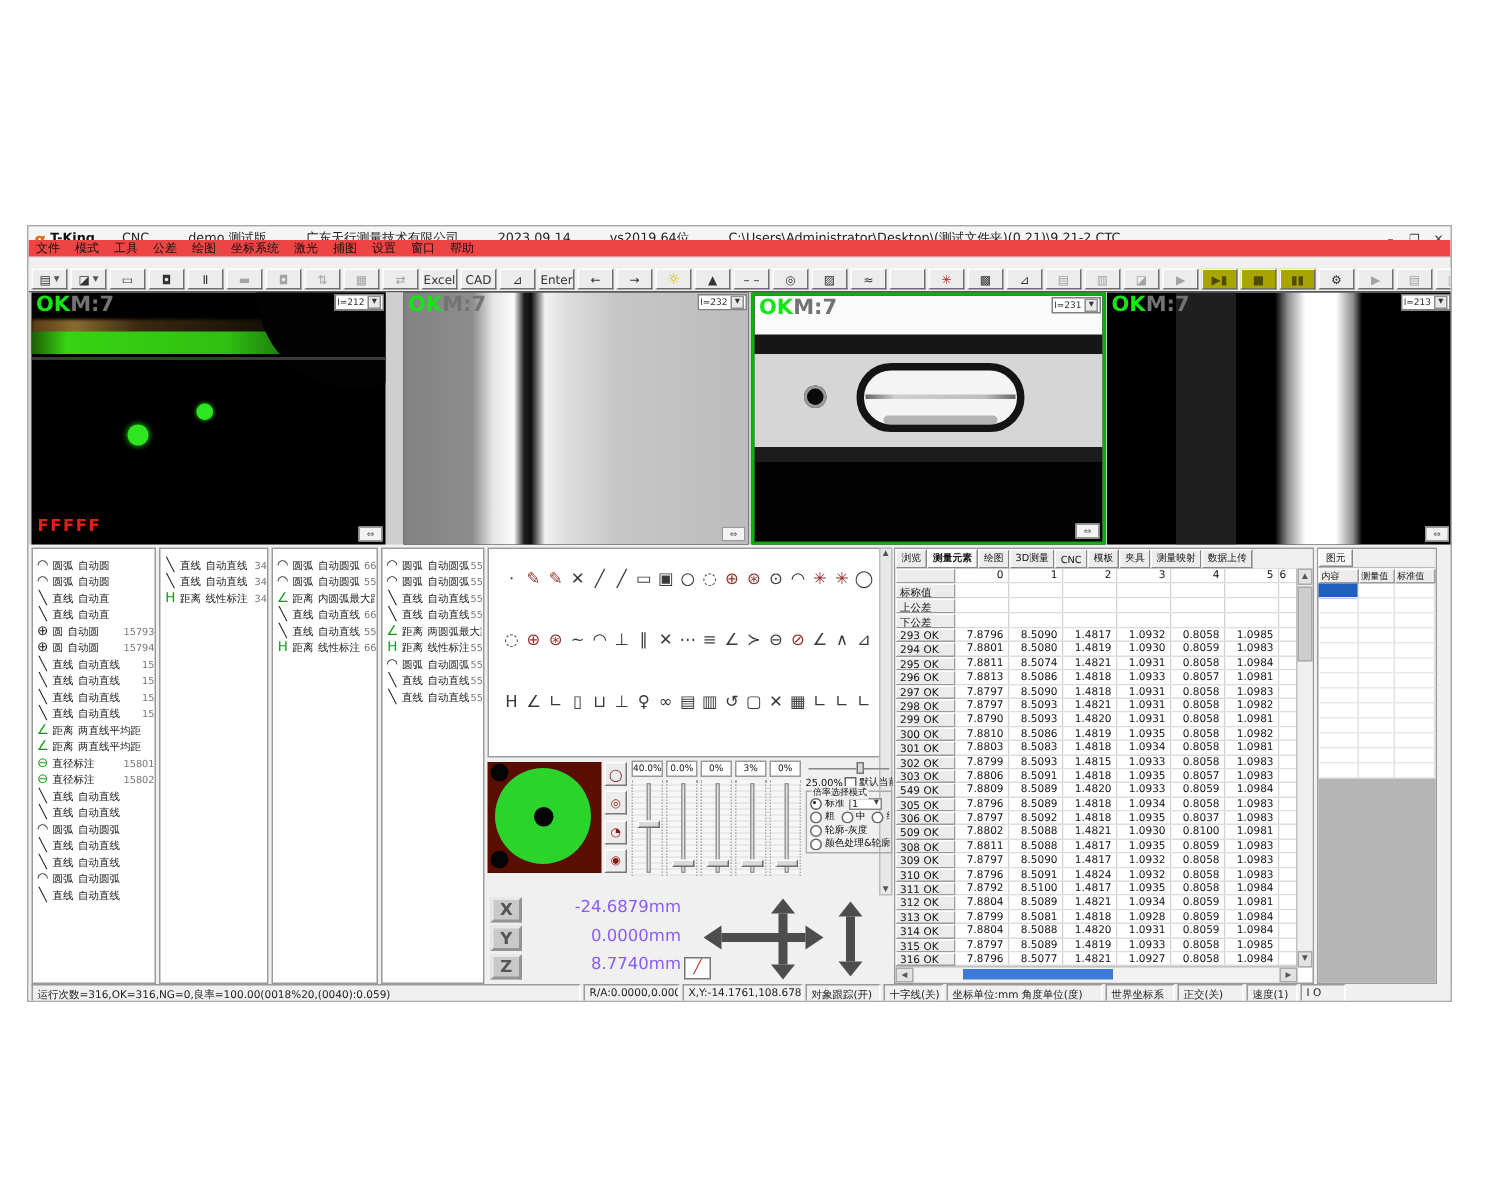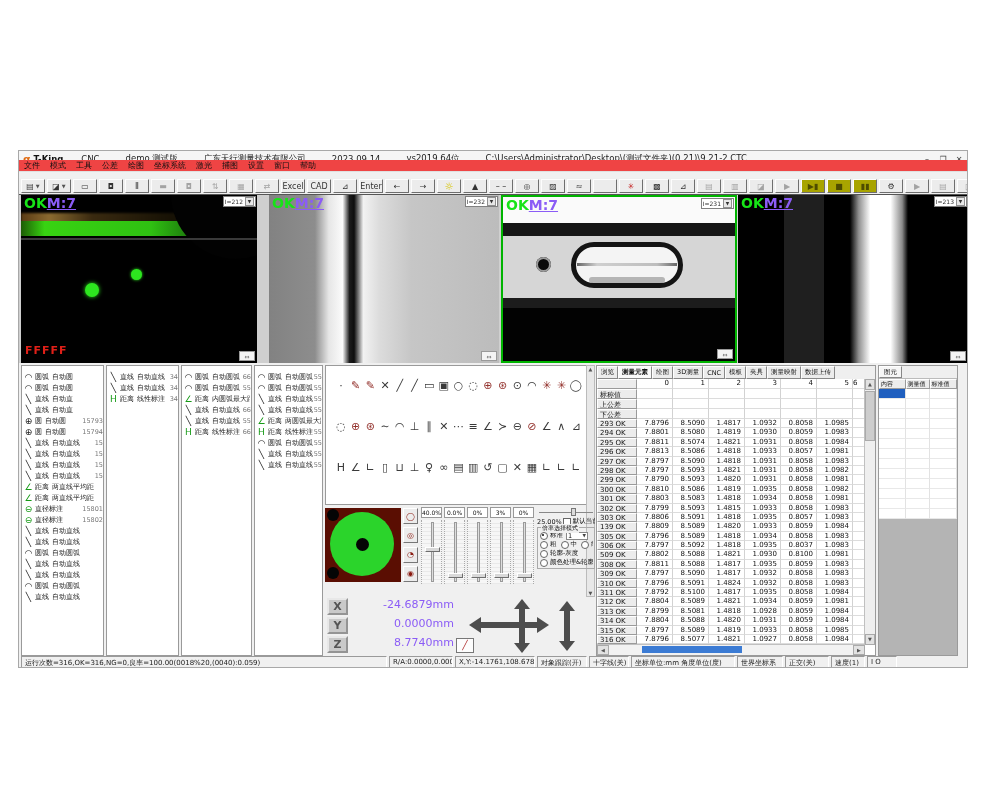--- a/index.html
+++ b/index.html
@@ -21,21 +21,21 @@
   .tb.bulb{color:#d6c400;font-size:10px;}
   .tb.red{color:#c42020;}
   .tb .dd{font-size:5px;margin-left:2px;color:#555;}
   .tbsep{width:8px;height:14px;}
   .tbgap{width:34px;height:14px;}
   
   #camrow{position:absolute;left:0;top:44px;width:100%;height:168px;background:#cfcfcf;}
   .cam{position:absolute;top:0;height:168px;background:#000;overflow:hidden;}
   .cam .status{position:absolute;left:3px;top:0;font-size:14px;font-weight:bold;z-index:9;letter-spacing:0;}
   .cam .ok{color:#17e417;}
-  .cam .probe{color:#8b5cf6;text-decoration:underline;}
+  .cam .probe{color:#737373;}
   .explabel{position:absolute;right:1px;top:1px;height:9px;background:#fff;border:1px solid #808080;display:flex;align-items:center;font-size:6px;color:#333;z-index:9;padding:0 1px;}
   .explabel .dd{width:7px;height:7px;border:1px solid #909090;background:#e8e8e8;margin-left:2px;font-size:4.5px;display:flex;align-items:center;justify-content:center;}
   .grip{position:absolute;right:2px;bottom:2px;width:14px;height:8px;background:#f3f3f3;border:1px solid #999;color:#555;font-size:6px;display:flex;align-items:center;justify-content:center;z-index:9;}
   
   .c1-glow{position:absolute;left:0;top:18px;width:100%;height:10px;background:linear-gradient(90deg,#5a3a14,#8a6a30 12%,#3a2a10 30%,#1a1406 60%,#000 100%);filter:blur(1px);}
   .c1-band{position:absolute;left:0;top:26px;width:100%;height:15px;background:linear-gradient(90deg,#1d5c05,#38d312 10%,#2fc012 55%,#14570a 80%,#04260a 100%);}
   .c1-circle{position:absolute;left:150px;top:-66px;width:130px;height:130px;border-radius:50%;background:#020202;}
   .c1-underline{position:absolute;left:0;top:43px;width:100%;height:2px;background:#3a3a3a;}
   .c1-dot1{position:absolute;left:64px;top:88px;width:14px;height:14px;border-radius:50%;background:#2de61f;box-shadow:0 0 4px #2de61f;}
   .c1-dot2{position:absolute;left:110px;top:74px;width:11px;height:11px;border-radius:50%;background:#2de61f;box-shadow:0 0 3px #2de61f;}
@@ -921,21 +921,21 @@
           <div class="tc rh">303  OK</div>
           <div class="tc v">7.8806</div>
           <div class="tc v">8.5091</div>
           <div class="tc v">1.4818</div>
           <div class="tc v">1.0935</div>
           <div class="tc v">0.8057</div>
           <div class="tc v">1.0983</div>
           <div class="tc part"></div>
         </div>
         <div class="trow">
-          <div class="tc rh">139  OK</div>
+          <div class="tc rh">549  OK</div>
           <div class="tc v">7.8809</div>
           <div class="tc v">8.5089</div>
           <div class="tc v">1.4820</div>
           <div class="tc v">1.0933</div>
           <div class="tc v">0.8059</div>
           <div class="tc v">1.0984</div>
           <div class="tc part"></div>
         </div>
         <div class="trow">
           <div class="tc rh">305  OK</div>

